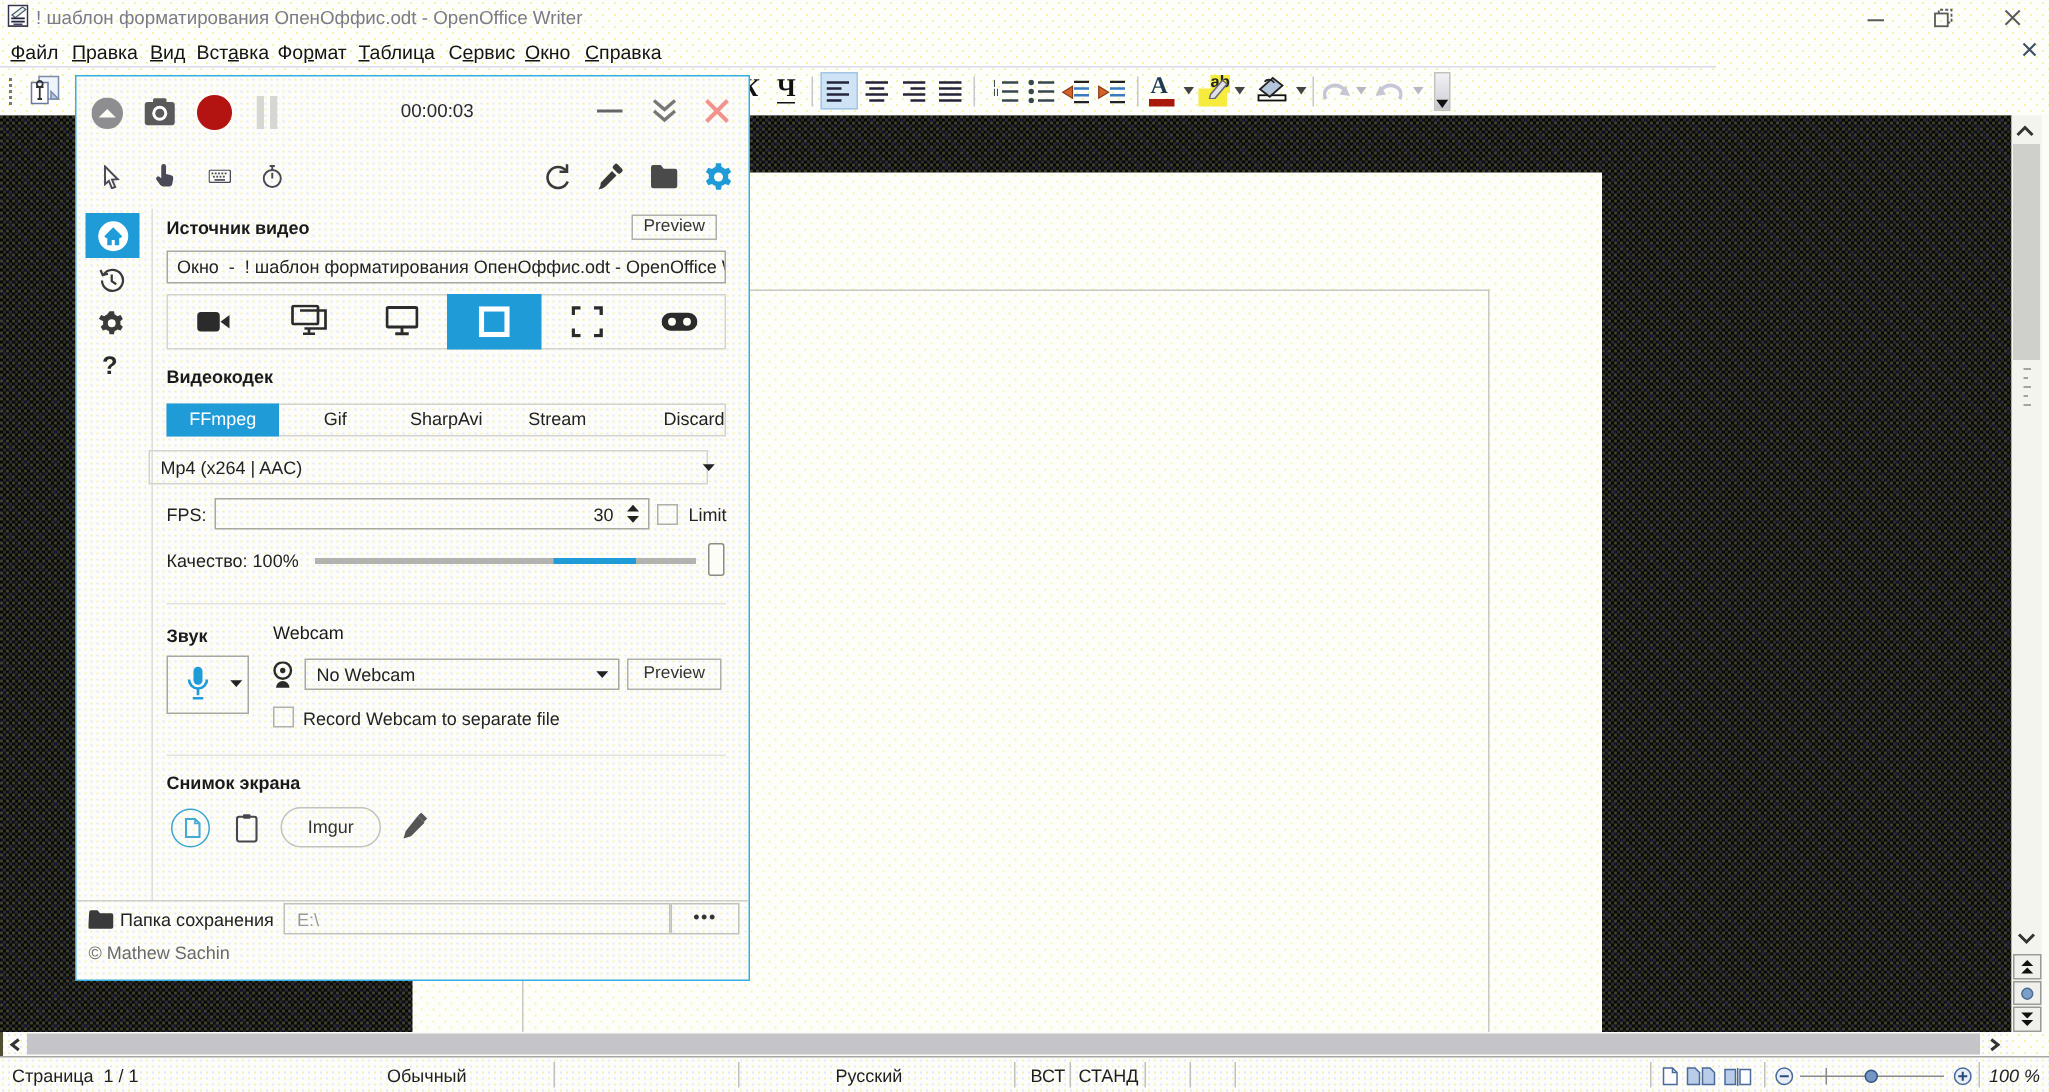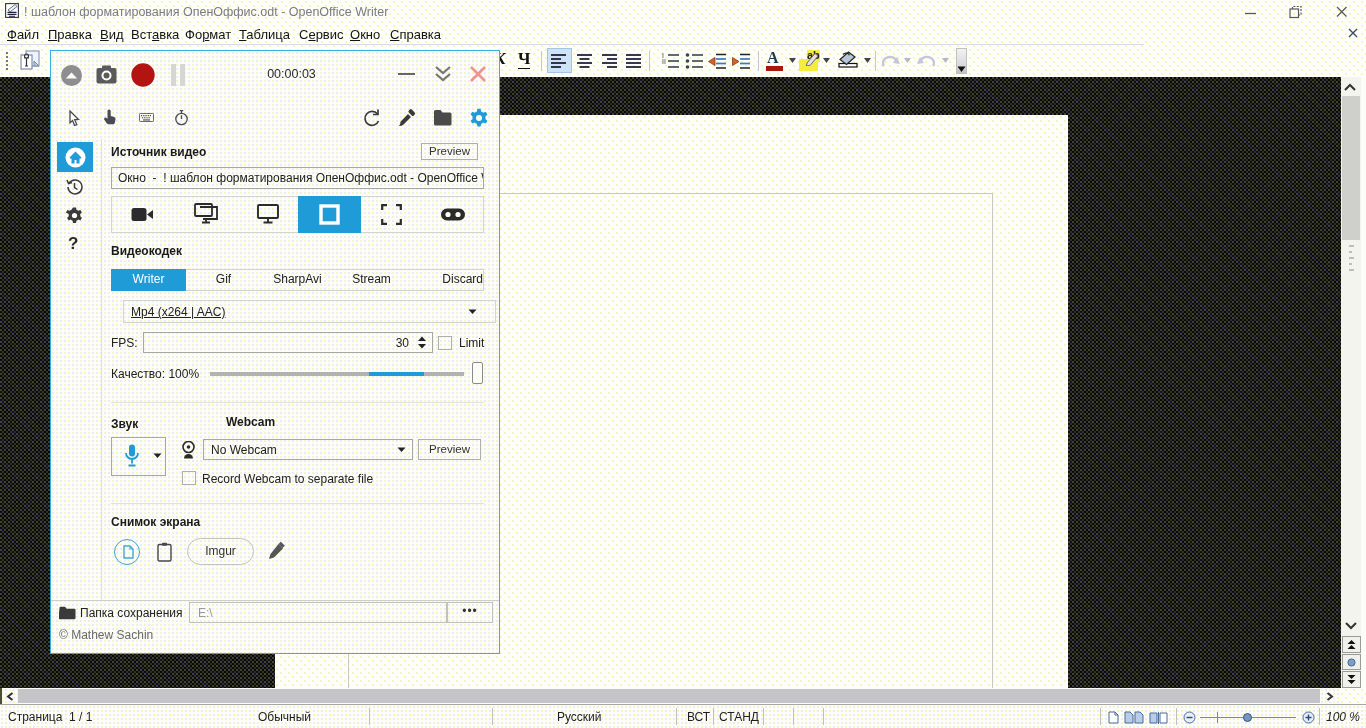--- a/index.html
+++ b/index.html
@@ -418,26 +418,26 @@
     </g>
   </svg>
   <svg class="abs" style="left:390px;top:157px;" width="24" height="13" viewBox="0 0 24 13">
     <path d="M6 0.5 h12 a6 6 0 0 1 0 12 h-12 a6 6 0 0 1 0 -12 z" fill="#2b2b2b"></path>
     <circle cx="7" cy="6.5" r="2.6" fill="#fdfdf8"></circle>
         <circle cx="17" cy="6.5" r="2.6" fill="#fdfdf8"></circle>
   </svg>
 
   <div class="abs" style="left:60px;top:193px;font-weight:bold;color:#1a1a1a;">Видеокодек</div>
   <div class="abs" style="left:60px;top:218px;width:373px;height:22px;border:1px solid #d4d4ce;"></div>
-  <div class="abs" style="left:60px;top:218px;width:75px;height:22px;background:#1f9cd8;color:#fff;text-align:center;padding-top:3px;">Writer</div>
+  <div class="abs" style="left:60px;top:218px;width:75px;height:22px;background:#1f9cd8;color:#fff;text-align:center;padding-top:3px;">FFmpeg</div>
   <div class="abs" style="left:135px;top:221px;width:75px;height:18px;text-align:center;">Gif</div>
   <div class="abs" style="left:209px;top:221px;width:75px;height:18px;text-align:center;">SharpAvi</div>
   <div class="abs" style="left:283px;top:221px;width:75px;height:18px;text-align:center;">Stream</div>
   <div class="abs" style="left:357px;top:221px;width:75px;height:18px;text-align:right;">Discard</div>
-  <div class="abs" style="left:72px;top:249px;width:373px;height:23px;border:1px solid #d4d4ce;padding:4px 0 0 7px;text-decoration:underline;">Mp4 (x264 | AAC)</div>
+  <div class="abs" style="left:48px;top:249px;width:373px;height:23px;border:1px solid #d4d4ce;padding:4px 0 0 7px;">Mp4 (x264 | AAC)</div>
   <svg class="abs" style="left:417px;top:258px;" width="9" height="6" viewBox="0 0 9 6">
         <path d="M0.5 0.5 L4.5 5 L8.5 0.5 z" fill="#222"></path>
       </svg>
 
   <div class="abs" style="left:60px;top:285px;">FPS:</div>
   <div class="abs" style="left:92px;top:281px;width:290px;height:21px;border:1px solid #a8a8a2;"></div>
   <div class="abs" style="left:330px;top:285px;width:28px;text-align:right;">30</div>
   <svg class="abs" style="left:366px;top:285px;" width="10" height="13" viewBox="0 0 10 13">
         <path d="M1 5 L5 0.5 L9 5 z" fill="#222"></path>
         <path d="M1 8 L5 12.5 L9 8 z" fill="#222"></path>
@@ -445,21 +445,21 @@
   <div class="abs" style="left:387px;top:285px;width:14px;height:14px;border:1px solid #b0b0aa;"></div>
   <div class="abs" style="left:408px;top:285px;">Limit</div>
 
   <div class="abs" style="left:60px;top:316px;text-align:center;">Качество:  100%</div>
   <div class="abs" style="left:159px;top:321px;width:254px;height:4px;background:#b2b2ae;"></div>
   <div class="abs" style="left:318px;top:321px;width:55px;height:4px;background:#1f9cd8;"></div>
   <div class="abs" style="left:421px;top:311px;width:11px;height:22px;background:#fdfdf8;border:1px solid #8a8a86;border-radius:2px;"></div>
   <div class="abs" style="left:60px;top:351px;width:373px;height:1px;background:#e2e2dc;"></div>
 
   <div class="abs" style="left:60px;top:366px;font-weight:bold;color:#1a1a1a;">Звук</div>
-  <div class="abs" style="left:131px;top:364px;font-weight:bold;color:#1a1a1a;margin-left:44px;">Webcam</div>
+  <div class="abs" style="left:131px;top:364px;font-weight:normal;color:#1a1a1a;">Webcam</div>
   <div class="abs" style="left:60px;top:386px;width:55px;height:39px;border:1px solid #a8a8a2;"></div>
   <svg class="abs" style="left:74px;top:393px;" width="14" height="24" viewBox="0 0 14 24">
     <rect x="4" y="0.5" width="6" height="12" rx="3" fill="#1f9cd8"></rect>
     <path d="M1 9 a6 6 0 0 0 12 0 M7 15.5 v4 M3.5 21.5 h7" fill="none" stroke="#1f9cd8" stroke-width="1.8"></path>
   </svg>
   <svg class="abs" style="left:102px;top:402px;" width="9" height="6" viewBox="0 0 9 6">
         <path d="M0.5 0.5 L4.5 5 L8.5 0.5 z" fill="#222"></path>
       </svg>
   <svg class="abs" style="left:130px;top:390px;" width="15" height="18" viewBox="0 0 15 18">
     <circle cx="7.5" cy="6" r="5.5" fill="none" stroke="#2b2b2b" stroke-width="1.6"></circle>

